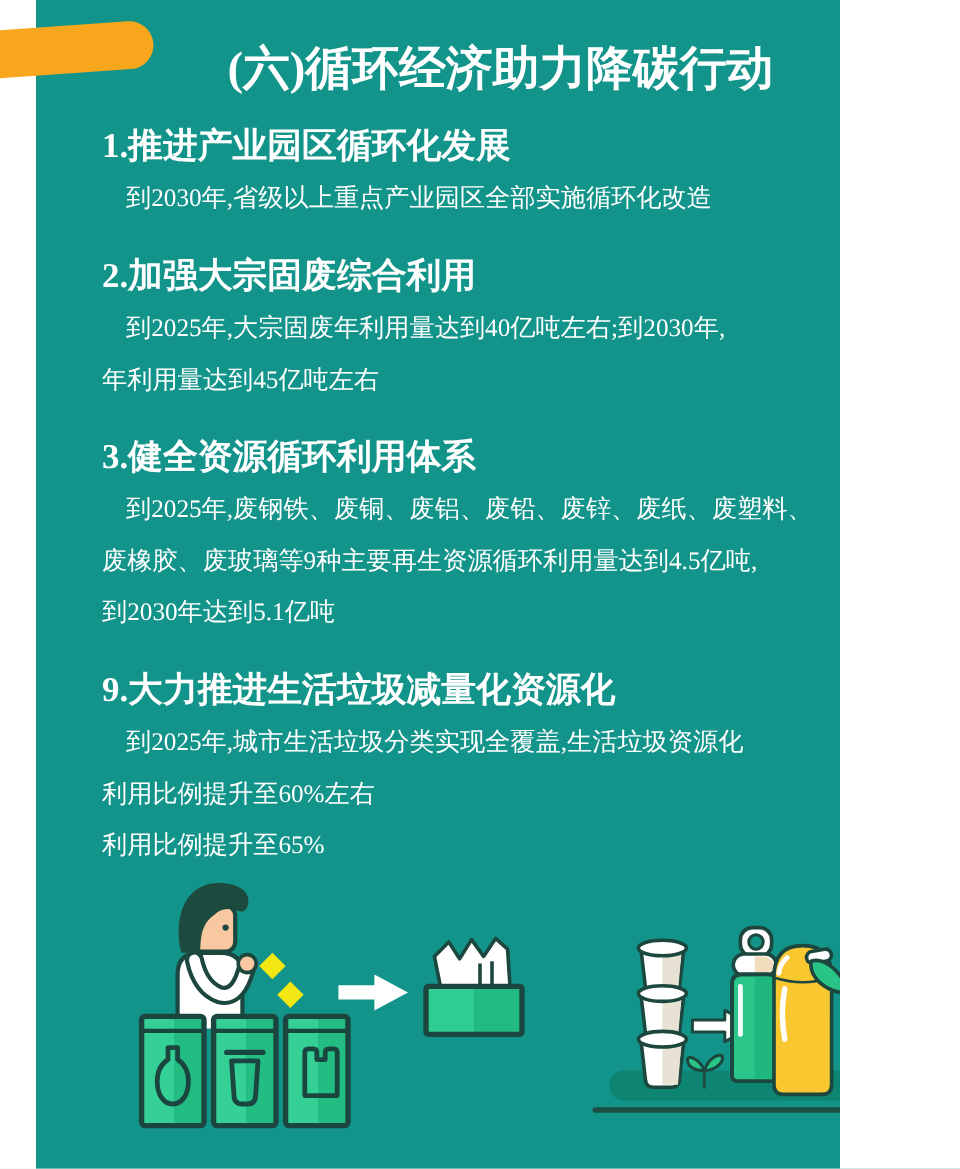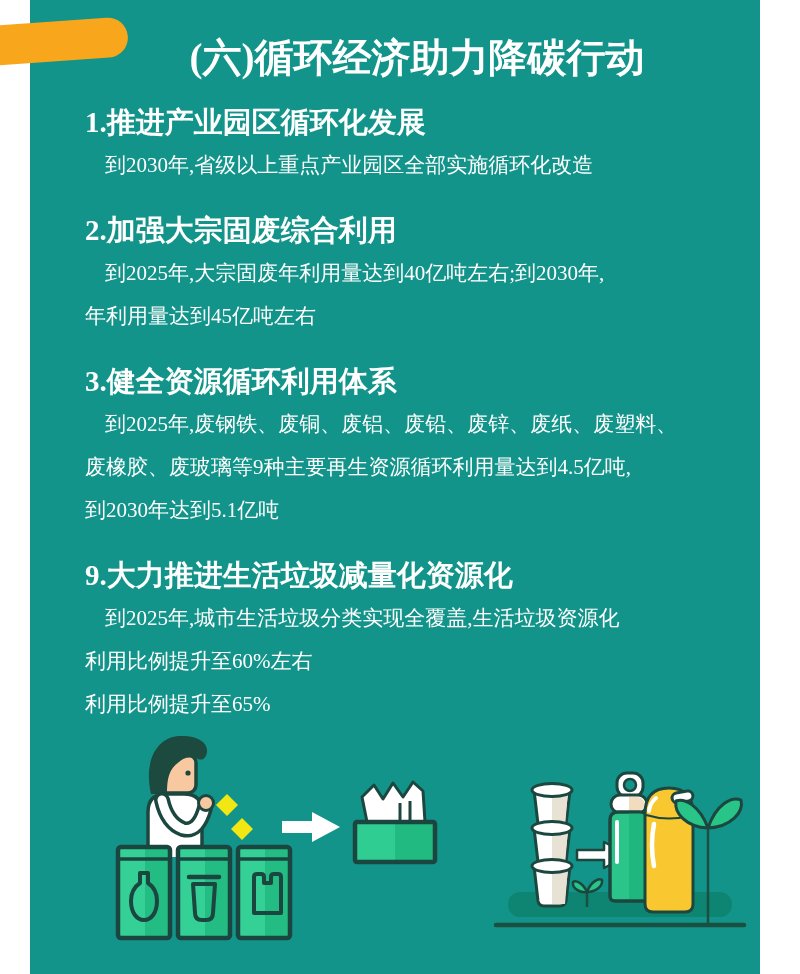--- a/index.html
+++ b/index.html
@@ -1,17 +1,17 @@
 <!DOCTYPE html>
 <html><head>
 <meta charset="utf-8">
 <style>
   html,body{margin:0;padding:0;}
   body{width:800px;height:974px;background:#ffffff;font-family:"Liberation Serif","DejaVu Serif",serif;}
-  .page{position:relative;width:760px;height:974px;background:#ffffff;overflow:hidden;}
+  .page{position:relative;width:700px;height:974px;background:#ffffff;overflow:hidden;}
   .panel{position:absolute;left:30px;top:0;width:738px;height:974px;background:#13948A;}
   .accent-bar{position:absolute;left:-8px;top:21px;width:136px;height:40px;background:#F8A71C;
               border-radius:0 21px 21px 0;transform:rotate(-4deg);}
   .title{position:absolute;left:0;right:0;top:6px;padding-left:36px;text-align:center;
          color:#ffffff;font-size:39px;line-height:52px;font-weight:bold;white-space:nowrap;}
   .content{position:absolute;left:55px;top:100px;width:690px;color:#ffffff;}
   .heading{font-size:29px;line-height:44px;font-weight:bold;white-space:nowrap;}
   .line{font-size:21px;line-height:43px;white-space:nowrap;}
   .indent{text-indent:20px;}
   .section + .section .heading{margin-top:21px;}

